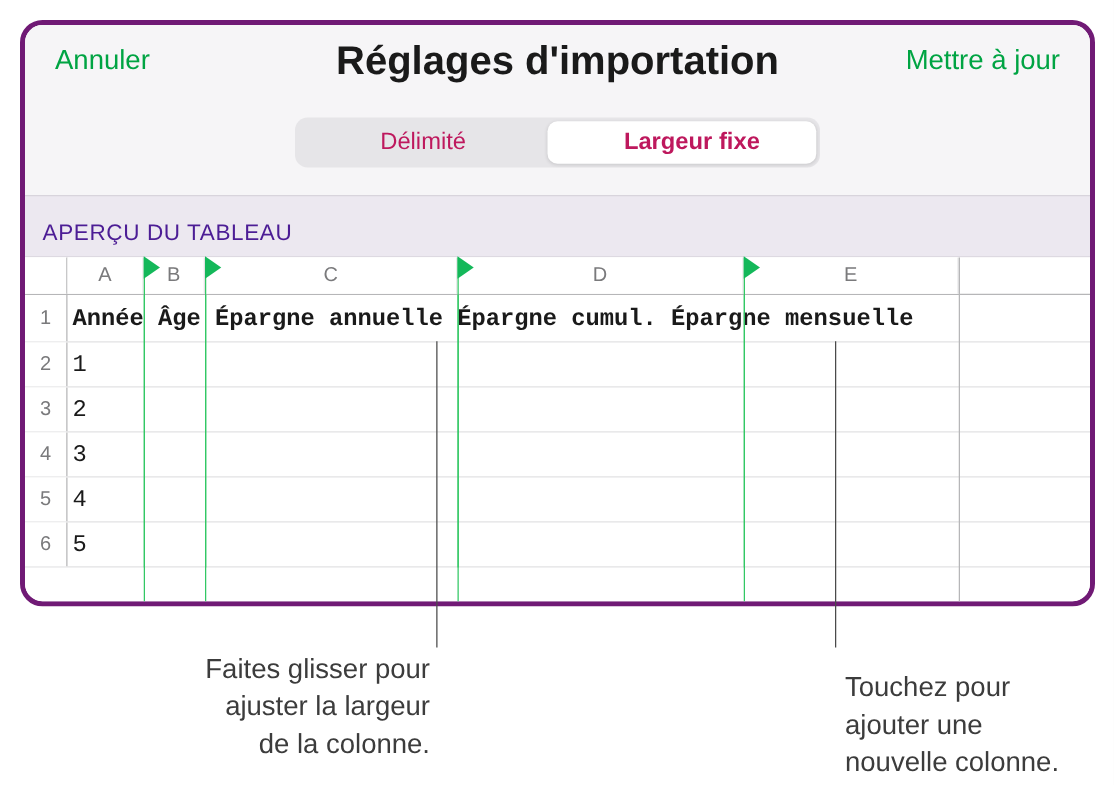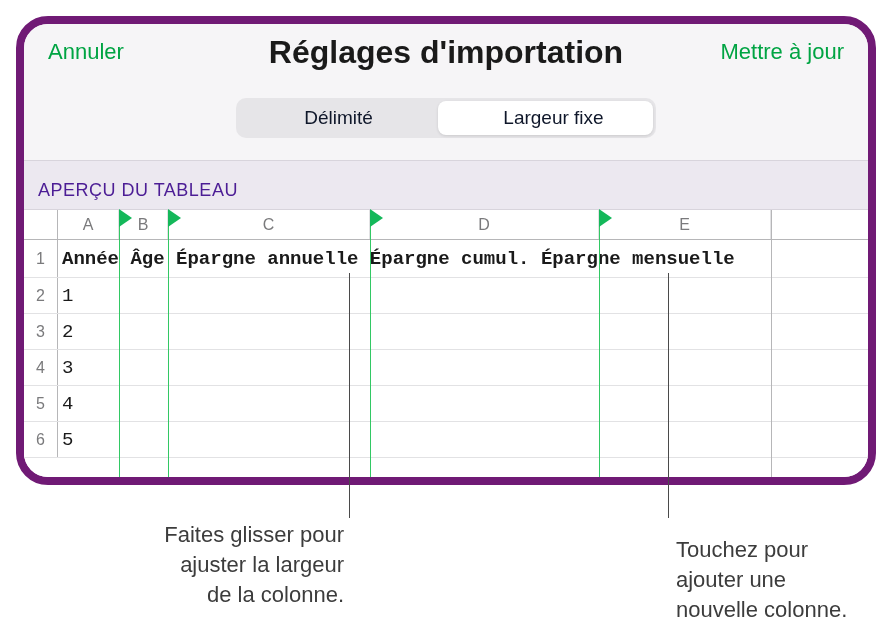--- a/index.html
+++ b/index.html
@@ -10,22 +10,22 @@
       height: 628px;
       position: relative;
       overflow: hidden;
     }
     .dialog {
       position: absolute;
       left: 16px;
       top: 16px;
       width: 860px;
       height: 469px;
-      border: 8px solid #701a75;
-      border-radius: 32px;
+      border: 4px solid #701a75;
+      border-radius: 18px;
       overflow: hidden;
       background: #f6f5f7;
     }
     .header {
       height: 56px;
       display: flex;
       align-items: center;
       justify-content: space-between;
       padding: 0 24px;
       background: #f6f5f7;
@@ -58,28 +58,28 @@
       background: #e6e5e8;
       border-radius: 10px;
       padding: 3px;
     }
     .segment {
       flex: 1;
       display: flex;
       align-items: center;
       justify-content: center;
       font-size: 19px;
-      color: #0f172a;
+      color: #be185d;
       border-radius: 8px;
       cursor: pointer;
     }
     .segment.active {
       background: #fff;
       box-shadow: 0 1px 3px rgba(0,0,0,0.12);
-      font-weight: 400;
+      font-weight: 700;
       padding-left: 16px;
     }
     .section-header {
       height: 50px;
       display: flex;
       align-items: flex-end;
       padding: 0 14px 8px;
       font-size: 18px;
       letter-spacing: 0.5px;
       color: #4c1d95;

